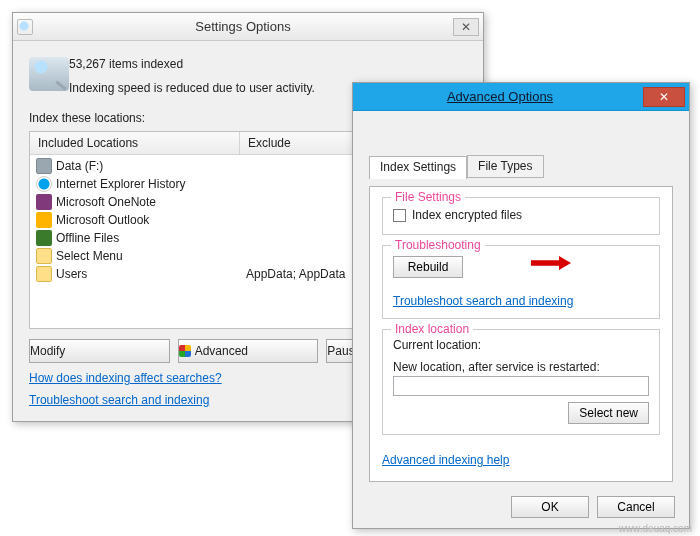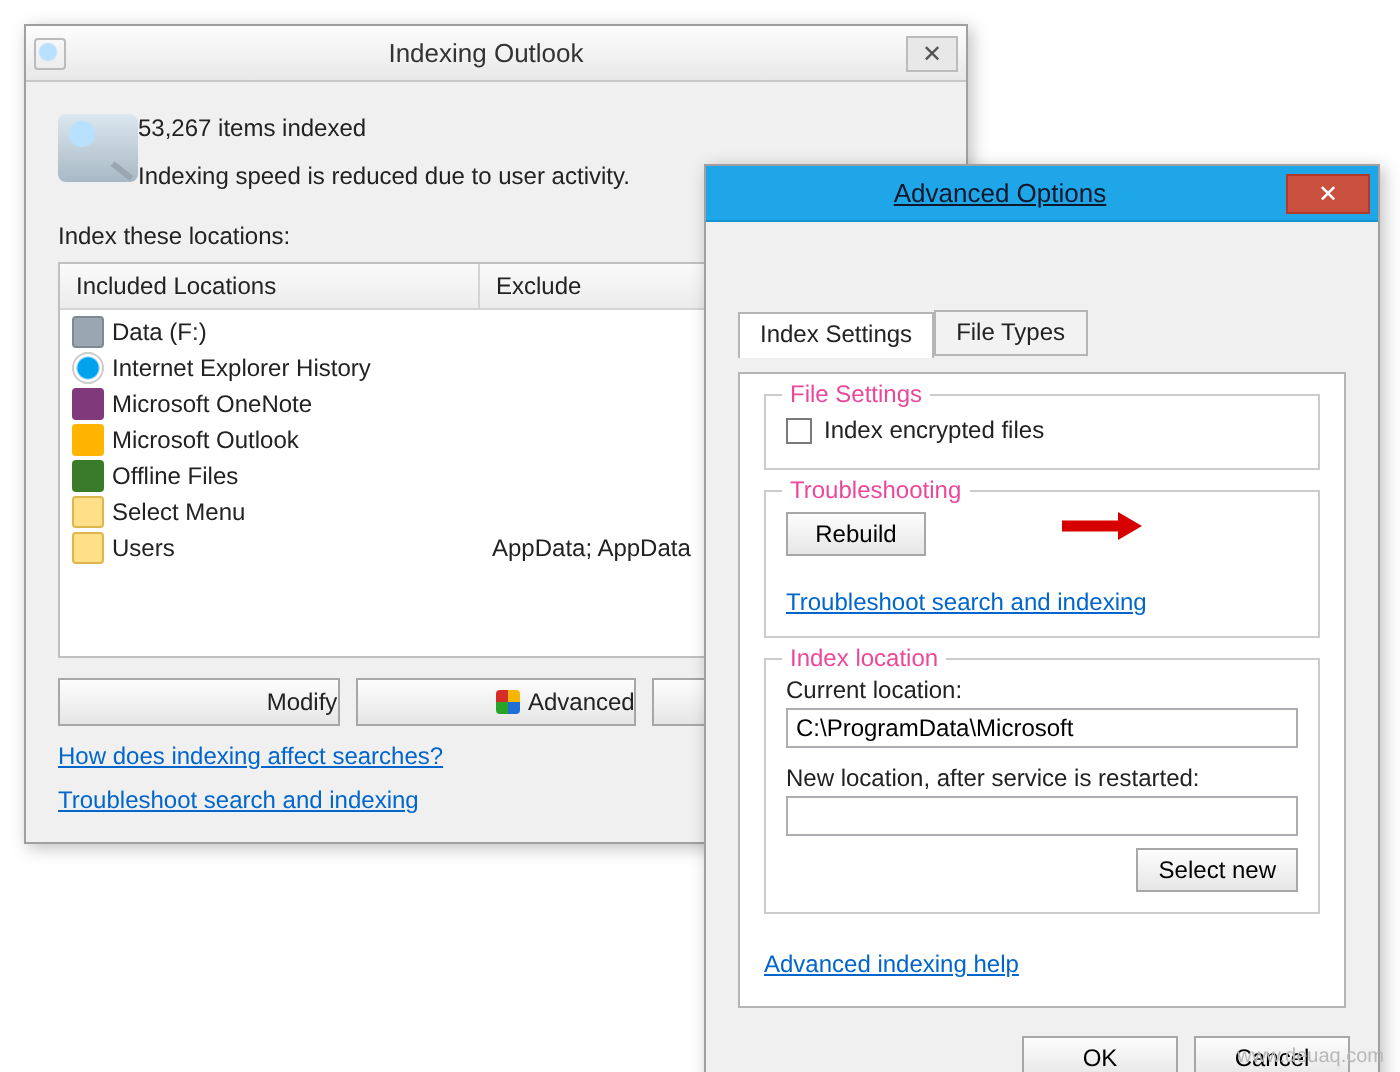--- a/index.html
+++ b/index.html
@@ -24,21 +24,21 @@
   .row .ico { width:16px; height:16px; margin-right:4px; display:inline-block; }
   .ic-drive { background:#9aa7b0; border:1px solid #7f8b93; border-radius:2px; }
   .ic-ie { background:radial-gradient(circle,#00a2ed 0 5px,transparent 6px),#fff; border-radius:50%; border:1px solid #ccc;}
   .ic-on { background:#80397b; border-radius:2px; }
   .ic-ol { background:#ffb400; border-radius:2px; }
   .ic-off { background:#3a7b2b; border-radius:2px; }
   .ic-folder { background:#ffe089; border:1px solid #dcb84c; border-radius:2px; }
   .row .c1 { width:210px; display:flex; align-items:center; }
   .row .c2 { flex:1; }
   .btn-row { display:flex; gap:8px; margin-top:10px; }
-  .wbtn { flex:1; height:24px; background:linear-gradient(#fdfdfd,#e6e6e6); border:1px solid #a7a7a7; font-size:12px; display:flex; align-items:center; justify-content:flex-end; gap:4px; }
+  .wbtn { flex:1; height:24px; background:linear-gradient(#fdfdfd,#e6e6e6); border:1px solid #a7a7a7; font-size:12px; display:flex; align-items:center; justify-content:flex-start; gap:4px; }
   .shield { width:12px; height:12px; background:conic-gradient(#f5b600 0 25%,#1e6fd6 0 50%,#28a528 0 75%,#d62c2c 0); border-radius:2px; }
   .link { color:#0066cc; text-decoration:underline; cursor:pointer; display:inline-block; margin-top:8px; font-size:12px; }
 
   
   .adv { left:352px; top:82px; width:338px; }
   .adv .titlebar { background:#1fa6e8; border-bottom:1px solid #1493d1; }
   .adv .titlebar .title { color:#0f172a;text-decoration:underline; }
   .adv .close-btn { background:#c94f3f; border-color:#b23a2a; color:#fff; width:42px; height:20px; }
   .tabset { display:flex; margin: -2px 0 8px; }
   .tab { padding:3px 10px 4px; background:#fff; border:1px solid #b5b5b5; font-size:12px; border-bottom:none; position:relative; top:1px;margin-top:36px; }
@@ -54,21 +54,21 @@
   .arrow { position:absolute; width:40px; height:14px; background:#d60000; clip-path:polygon(0 30%,70% 30%,70% 0,100% 50%,70% 100%,70% 70%,0 70%); }
   .footer-btns { display:flex; gap:8px; justify-content:flex-end; padding:10px 14px; }
   .watermark { position:absolute; right:8px; bottom:2px; font-size:10px; color:#b8b8b8; }
 </style>
 </head>
 <body>
 
 <div class="window" style="left:12px; top:12px; width:472px;">
   <div class="titlebar">
     <span class="icon-sm" style="background:radial-gradient(circle at 6px 6px,#b8e0ff 0 4px,transparent 5px); border:1px solid #bbb; border-radius:2px;"></span>
-    <div class="title">Indexing Outlook</div>
+    <div class="title">Settings Options</div>
     <div class="close-btn">✕</div>
   </div>
   <div class="content">
     <div class="status-row">
       <div class="mag"></div>
       <div>
         <div style="margin-bottom:10px;">53,267 items indexed</div>
         <div>Indexing speed is reduced due to user activity.</div>
       </div>
     </div>
@@ -172,21 +172,20 @@
         <div class="trow">
           <button class="stdbtn">Rebuild</button>
         </div>
         <div class="arrow" style="right:88px; top:10px;"></div>
         <a class="link" style="margin-top:10px;">Troubleshoot search and indexing</a>
       </div>
 
       <div class="group">
         <div class="legend">Index location</div>
         <div style="margin-bottom:2px;">Current location:</div>
-        <input class="field" readonly="" value="C:\ProgramData\Microsoft" style="">
         <div style="margin:8px 0 2px;">New location, after service is restarted:</div>
         <input class="field" value="" style="">
         <div style="text-align:right; margin-top:6px;">
           <button class="stdbtn">Select new</button>
         </div>
       </div>
 
       <a class="link">Advanced indexing help</a>
     </div>
   </div>

